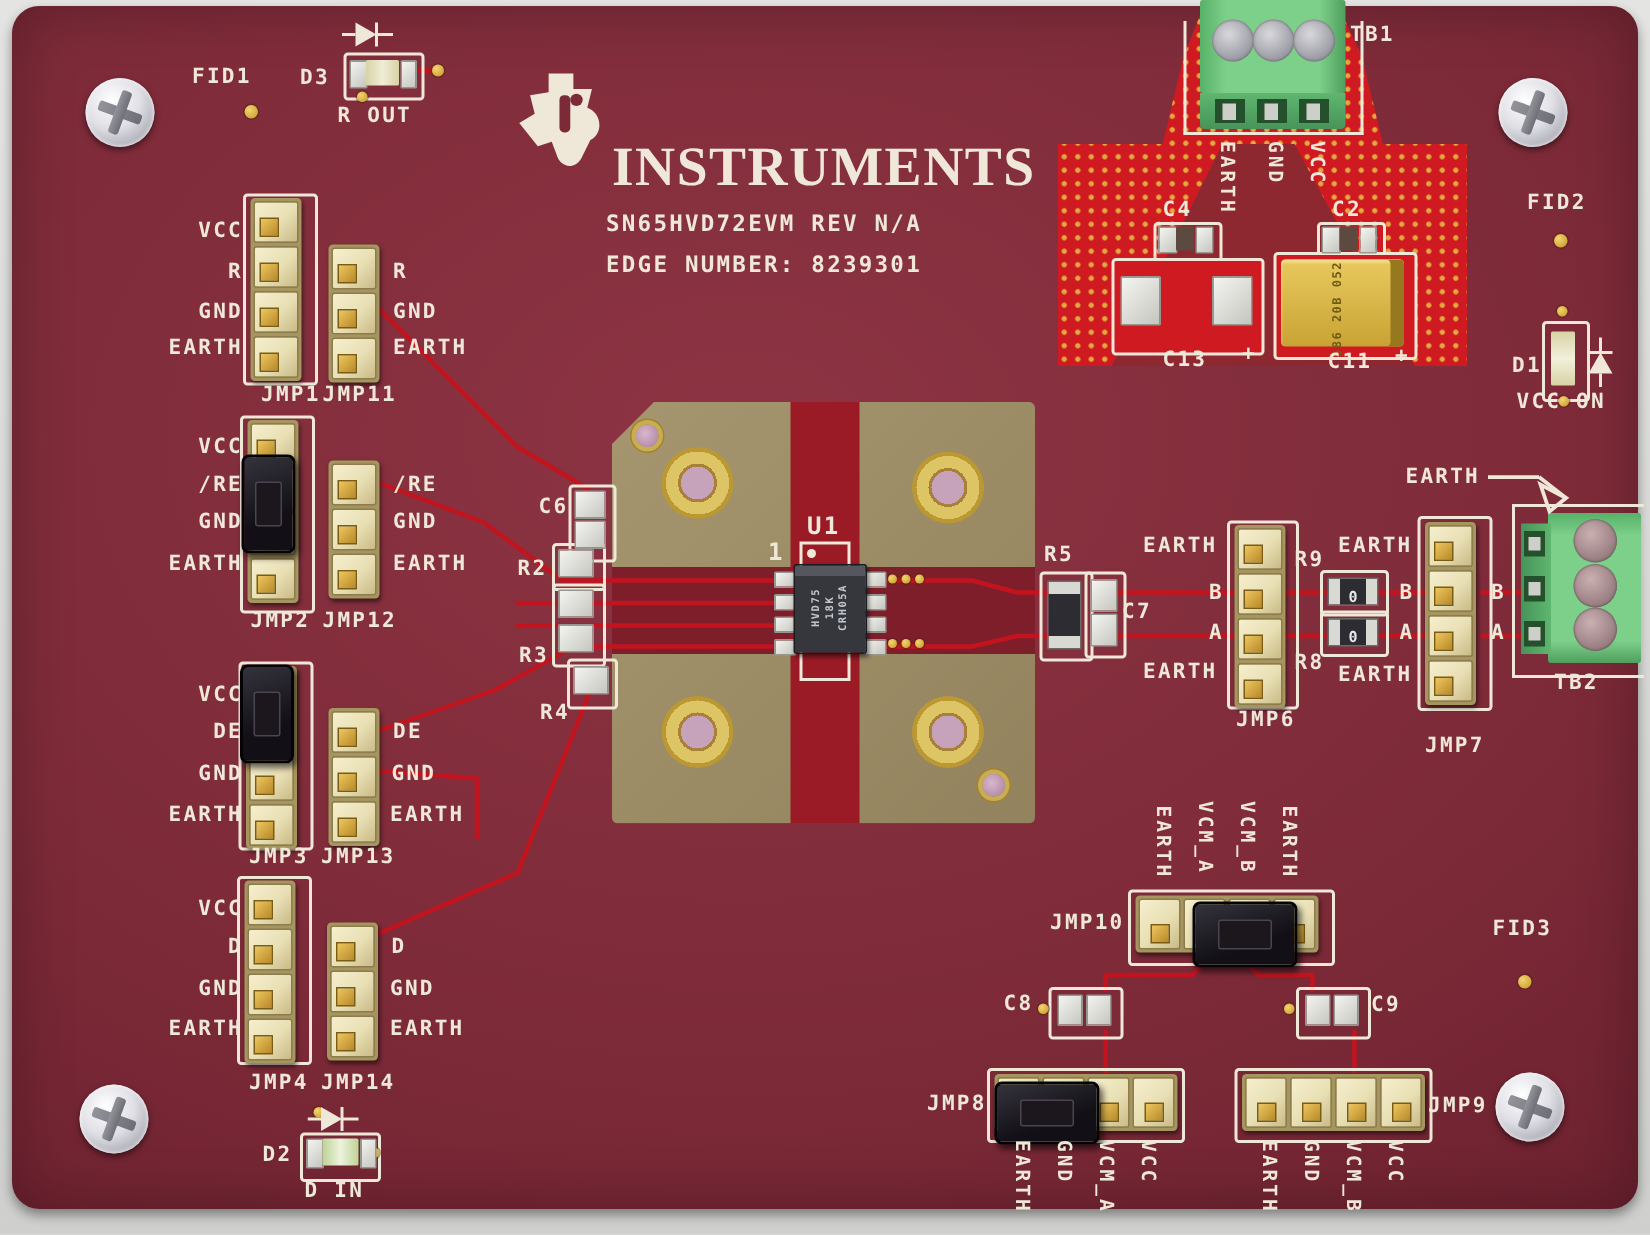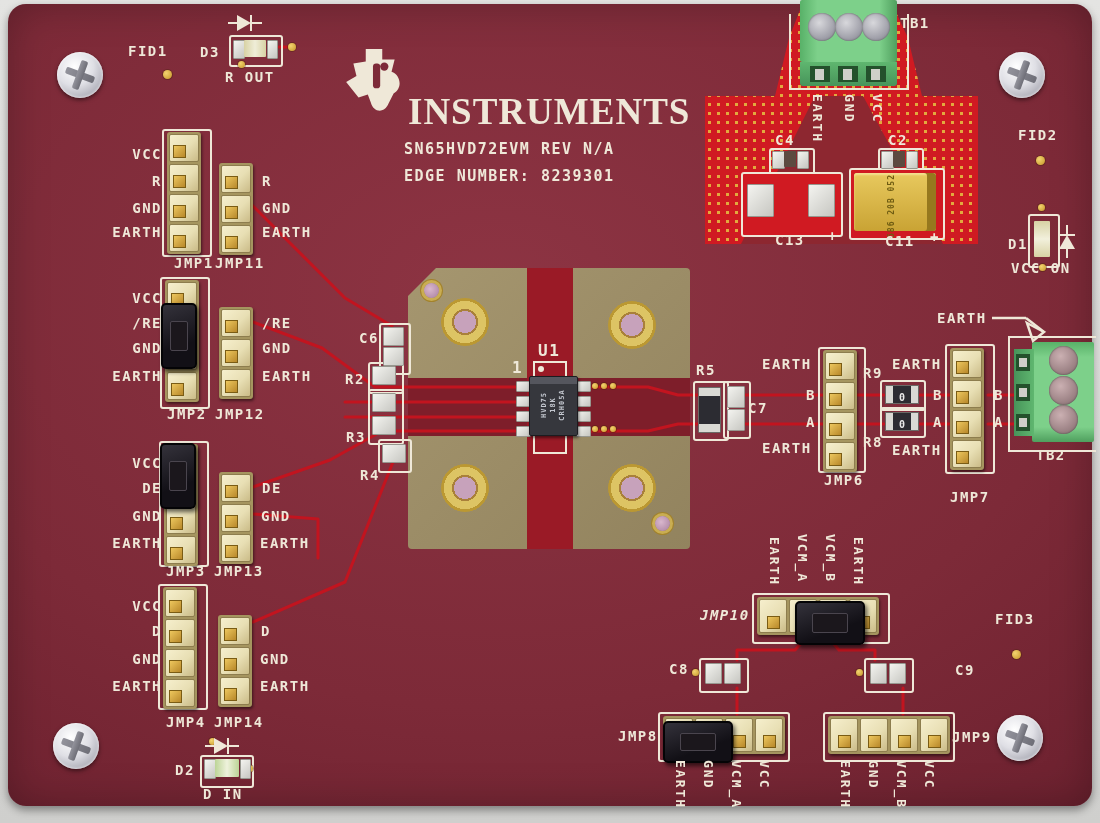--- a/index.html
+++ b/index.html
@@ -413,40 +413,40 @@
     <div style="position:absolute;left:35px;top:4px;width:29px;height:29px;border-radius:50%;background:radial-gradient(circle at 40% 35%,#cbb0b2,#977d80 70%,#7c6468);box-shadow:inset 0 0 2px #444;"></div>
     <div style="position:absolute;left:35px;top:34px;width:29px;height:29px;border-radius:50%;background:radial-gradient(circle at 40% 35%,#cbb0b2,#977d80 70%,#7c6468);box-shadow:inset 0 0 2px #444;"></div>
     <div style="position:absolute;left:35px;top:63px;width:29px;height:29px;border-radius:50%;background:radial-gradient(circle at 40% 35%,#cbb0b2,#977d80 70%,#7c6468);box-shadow:inset 0 0 2px #444;"></div>
   </div>
   <div class="lbl" style="left:1036px;top:448px;">TB2</div>
 
   <div class="lbl vlbl" style="left:781px;top:537px;">EARTH</div>
   <div class="lbl vlbl" style="left:809px;top:534px;">VCM_A</div>
   <div class="lbl vlbl" style="left:837px;top:534px;">VCM_B</div>
   <div class="lbl vlbl" style="left:865px;top:537px;">EARTH</div>
-  <div class="lbl" style="left:700px;top:608px;font-style:italic;">JMP10</div>
+  <div class="lbl" style="left:700px;top:608px;">JMP10</div>
   <div class="silk" style="left:752px;top:593px;width:134px;height:47px;"></div>
   <div class="hdrh" style="left:757px;top:597px;">
       <div class="pin"></div>
       <div class="pin"></div>
       <div class="pin"></div>
       <div class="pin"></div>
     </div>
   <div class="shunt" style="left:795px;top:601px;width:66px;height:40px;"></div>
 
   <div class="lbl" style="left:669px;top:662px;">C8</div>
   <div class="dot" style="left:692px;top:669px;width:7px;height:7px;"></div>
   <div class="silk" style="left:699px;top:658px;width:46px;height:31px;"></div>
   <div class="pad" style="left:705px;top:663px;width:15px;height:19px;"></div>
   <div class="pad" style="left:724px;top:663px;width:15px;height:19px;"></div>
   <div class="dot" style="left:856px;top:669px;width:7px;height:7px;"></div>
   <div class="silk" style="left:864px;top:658px;width:46px;height:31px;"></div>
   <div class="pad" style="left:870px;top:663px;width:15px;height:19px;"></div>
   <div class="pad" style="left:889px;top:663px;width:15px;height:19px;"></div>
-  <div class="lbl" style="left:914px;top:663px;margin-left:41px;">C9</div>
+  <div class="lbl" style="left:914px;top:663px;">C9</div>
 
   <div class="lbl" style="left:618px;top:729px;">JMP8</div>
   <div class="silk" style="left:658px;top:712px;width:128px;height:46px;"></div>
   <div class="hdrh" style="left:663px;top:716px;">
       <div class="pin"></div>
       <div class="pin"></div>
       <div class="pin"></div>
       <div class="pin"></div>
     </div>
   <div class="shunt" style="left:663px;top:721px;width:66px;height:38px;"></div>

